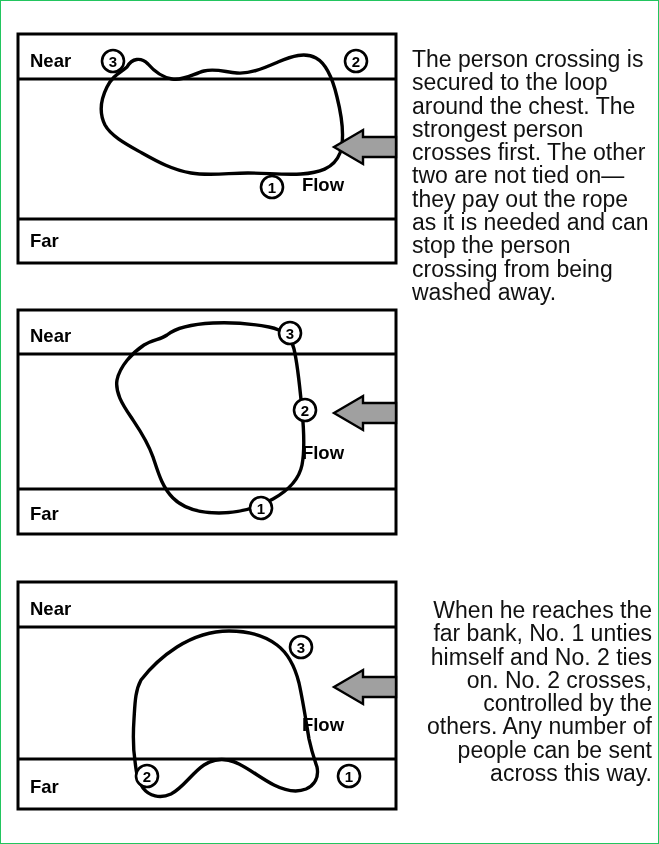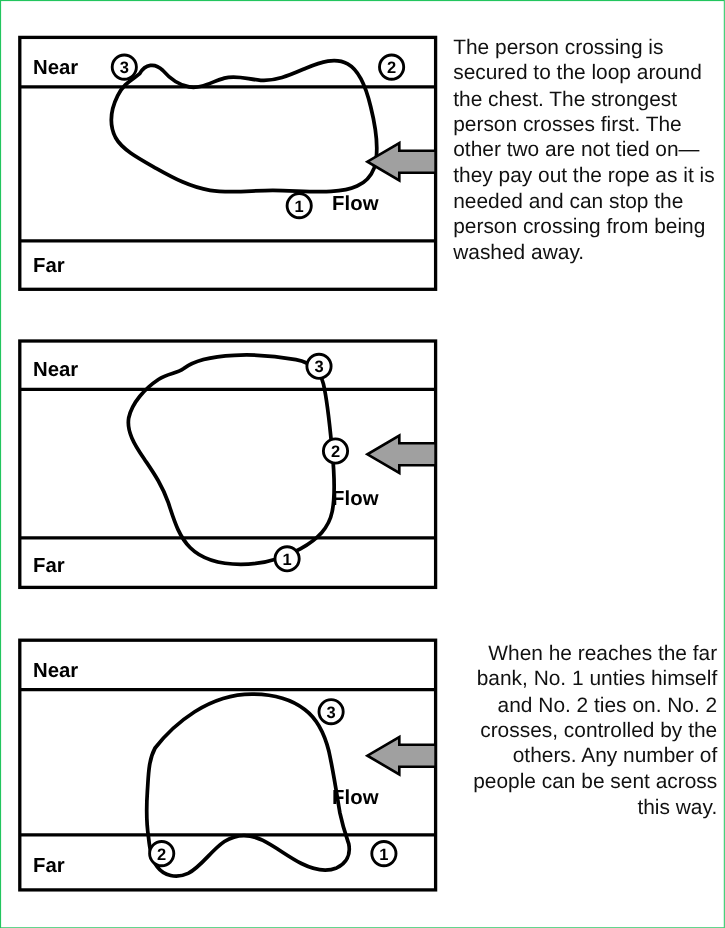--- a/index.html
+++ b/index.html
@@ -27,25 +27,26 @@
     width: 659px;
   }
   .diagram {
     position: absolute;
     left: 0;
     top: 0;
   }
   .caption {
     position: absolute;
     font-family: "Liberation Sans", sans-serif;
-    font-size: 19px;
+    font-size: 23px;
     line-height: 23.3px;
     color: #111111;
     letter-spacing: 0px;
     width: 240px;
+    margin-top: 16px;
   }
   .cap1 { left: 411px; top: 31px; }
   .cap2 { left: 411px; top: 306px; text-align: right; }
   svg text { font-family: "Liberation Sans", sans-serif; }
   .bank-label {
     font-size: 18.5px;
     font-weight: bold;
     fill: #000000;
   }
   .flow-label {

